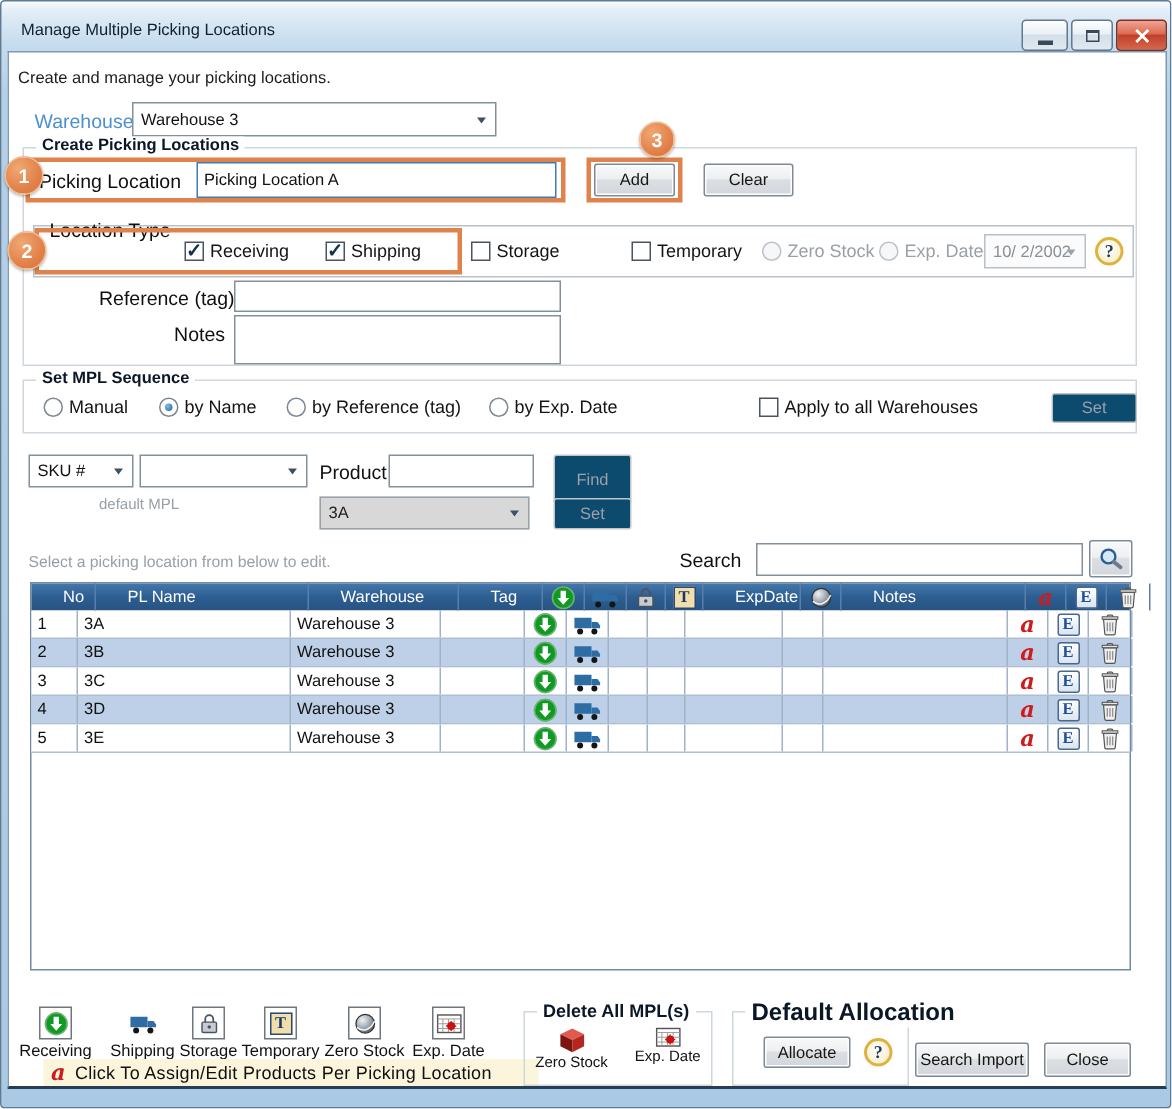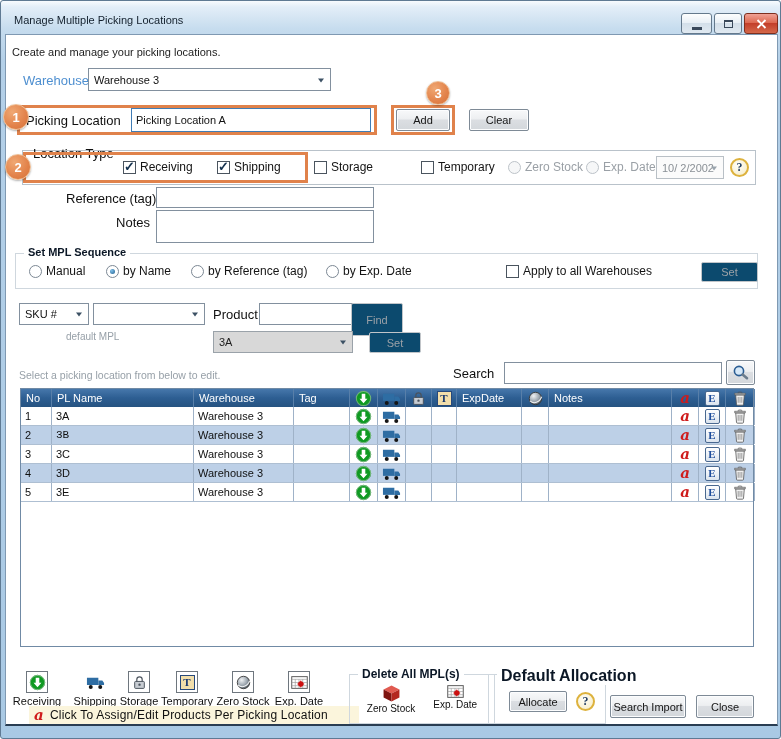--- a/index.html
+++ b/index.html
@@ -49,21 +49,21 @@
   .badge{position:absolute;border-radius:50%;color:#fff;font-weight:bold;font-size:13px;z-index:6;
     display:flex;align-items:center;justify-content:center;
     background:radial-gradient(circle at 35% 30%,#f0a873,#e2824a 60%,#d4723a);
     border:1px solid #eebd93;box-shadow:0 1px 2px rgba(0,0,0,.3)}
   .hl{position:absolute;border:3px solid #e0824b;z-index:4;pointer-events:none}
   .help{width:19px;height:19px;border-radius:50%;border:2px solid #ddb23d;flex:none;
     background:radial-gradient(circle at 40% 35%,#fffef8,#f5ebc5);color:#1d3a5f;font-weight:bold;font-size:12px;
     display:flex;align-items:center;justify-content:center;font-family:"Liberation Serif",serif}
   #table{position:absolute;left:14px;top:353px;width:734px;height:259px;border:1px solid #708aa5;background:#fff}
   .thead{display:flex;height:18px;background:linear-gradient(#4677ab,#2d5e92 50%,#265381);color:#fff}
-  .th{display:flex;align-items:center;padding:0 5px;border-right:1px solid #587fa9;font-size:11px;overflow:hidden;flex:none}
+  .th{display:flex;align-items:center;padding:0 21px;border-right:1px solid #587fa9;font-size:11px;overflow:hidden;flex:none}
   .trow{display:flex;height:19px;background:#fff;border-bottom:1px solid #aebfd2}
   .trow.alt{background:#bdd0e7}
   .td{display:flex;align-items:center;padding:0 4px;border-right:1px solid #9fb2c8;font-size:11px;overflow:hidden;flex:none;color:#101010}
   .td.c,.th.c{justify-content:center;padding:0}
   .ic{display:flex;align-items:center;justify-content:center;line-height:0}
   .t-tile{width:15px;height:15px;background:#f2deaa;border:1px solid #27487a;color:#17376e;font-weight:bold;font-size:11px;
     display:flex;align-items:center;justify-content:center;font-family:"Liberation Serif",serif;line-height:1}
   .e-tile{width:15px;height:15px;border:1px solid #49688f;background:linear-gradient(#ffffff,#dbe4ee);color:#1f4e9c;
     font-weight:bold;font-size:11px;display:flex;align-items:center;justify-content:center;border-radius:2px;
     font-family:"Liberation Serif",serif;line-height:1}
@@ -98,20 +98,23 @@
   <div id="client">
 
     <div class="abs lbl11" style="left:6px;top:11px">Create and manage your picking locations.</div>
 
     <div class="abs lbl13 blue" style="left:17px;top:38px">Warehouse</div>
     <div class="combo" style="left:82px;top:33px;width:243px;height:23px">
       <span>Warehouse 3</span>
       <span class="chev"></span>
     </div>
 
+    <div class="gb" style="left:9px;top:63px;width:743px;height:146px">
+      <span class="gb-title">Create Picking Locations</span>
+    </div>
 
     <div class="hl" style="left:11px;top:70px;width:360px;height:30px"></div>
     <div class="badge" style="left:-3px;top:69px;width:26px;height:26px">1</div>
     <div class="abs lbl13" style="left:20px;top:78px">Picking Location</div>
     <input class="txt focused" style="left: 125px; top: 73px; width: 240px; height: 24px;" value="Picking Location A">
     <div class="hl" style="left:385px;top:70px;width:64px;height:30px"></div>
     <div class="badge" style="left:420px;top:46px;width:24px;height:24px">3</div>
     <div class="btn" style="left:390px;top:74px;width:54px;height:22px">Add</div>
     <div class="btn" style="left:463px;top:74px;width:60px;height:22px">Clear</div>
 
@@ -184,21 +187,21 @@
     <div class="combo" style="left:13px;top:268px;width:70px;height:22px">
       <span>SKU #</span>
       <span class="chev"></span>
     </div>
     <div class="combo" style="left:87px;top:268px;width:112px;height:22px">
       <span></span>
       <span class="chev"></span>
     </div>
     <div class="abs lbl13" style="left:207px;top:272px">Product</div>
     <input class="txt" style="left: 253px; top: 268px; width: 97px; height: 22px;" value="">
-    <div class="btn disabled" style="left:345px;top:268px;width:52px;height:33px">Find</div>
+    <div class="btn disabled" style="left:363px;top:268px;width:52px;height:33px">Find</div>
     <div class="abs grey" style="left:60px;top:296px;font-size:10px">default MPL</div>
     <div class="combo grey" style="left:207px;top:296px;width:140px;height:22px">
       <span>3A</span>
       <span class="chev"></span>
     </div>
     <div class="btn disabled" style="left:363px;top:297px;width:52px;height:21px">Set</div>
 
     <div class="abs grey" style="left:13px;top:334px;font-size:10.5px">Select a picking location from below to edit.</div>
     <div class="abs lbl13" style="left:447px;top:331px">Search</div>
     <input class="txt" style="left: 498px; top: 327px; width: 218px; height: 22px;" value="">
@@ -334,21 +337,21 @@
                   <path d="M1.7 4 h8.6 l-.8 9.3 a1 1 0 0 1 -1 .9 h-5 a1 1 0 0 1 -1 -.9 z" fill="#f0f0f0" stroke="#555" stroke-width=".8"></path>
                   <path d="M4.2 6 v5.8 M6 6 v5.8 M7.8 6 v5.8" stroke="#888" stroke-width=".8"></path>
                   <rect x=".8" y="2.2" width="10.4" height="1.6" fill="#e6e6e6" stroke="#555" stroke-width=".7"></rect>
                   <path d="M4.2 2.2 v-.5 a.6 .6 0 0 1 .6 -.6 h2.4 a.6 .6 0 0 1 .6 .6 v.5" fill="none" stroke="#555" stroke-width=".8"></path>
                 </svg>
               </span>
             </div>
           </div>
           <div class="trow alt">
             <div class="td" style="width: 31px;">2</div>
-            <div class="td" style="width: 142px; font-family: Liberation Mono, monospace;">3B</div>
+            <div class="td" style="width: 142px;">3B</div>
             <div class="td" style="width: 100px;">Warehouse 3</div>
             <div class="td" style="width: 56px;"></div>
             <div class="td c" style="width: 28px;">
               <span class="ic">
                 <svg width="17" height="17" viewBox="0 0 18 18">
                   <circle cx="9" cy="9" r="7.6" fill="#0f9a22" stroke="#076414"></circle>
                   <circle cx="9" cy="9" r="7.6" fill="none" stroke="#b9efbf" stroke-width="1.2" opacity=".55"></circle>
                   <path d="M9 14 L4.8 9.2 H7.1 V4 H10.9 V9.2 H13.2 Z" fill="#fff"></path>
                 </svg>
               </span>
@@ -618,21 +621,21 @@
             </span>
           </div>
           <div>Exp. Date</div>
         </div>
       </div>
     <div class="note">
       <span class="a-tile">a</span>
       <span>Click To Assign/Edit Products Per Picking Location</span>
     </div>
 
-    <div class="gb" style="left:343px;top:639px;width:146px;height:50px">
+    <div class="gb" style="left:343px;top:639px;width:126px;height:50px">
       <span class="gb-title" style="font-size:12px">Delete All MPL(s)</span>
       <div id="delete-items" style="display:flex;justify-content:center;gap:18px;padding-top:9px">
           <div class="del-item">
             <span class="ic">
               <svg width="19" height="19" viewBox="0 0 18 18">
                 <path d="M9 1.5 L16.5 5.2 9 8.9 1.5 5.2 Z" fill="#e05a50"></path>
                 <path d="M1.5 5.2 L9 8.9 V16.5 L1.5 12.8 Z" fill="#7e1410"></path>
                 <path d="M16.5 5.2 L9 8.9 V16.5 L16.5 12.8 Z" fill="#b3271f"></path>
               </svg>
             </span>

